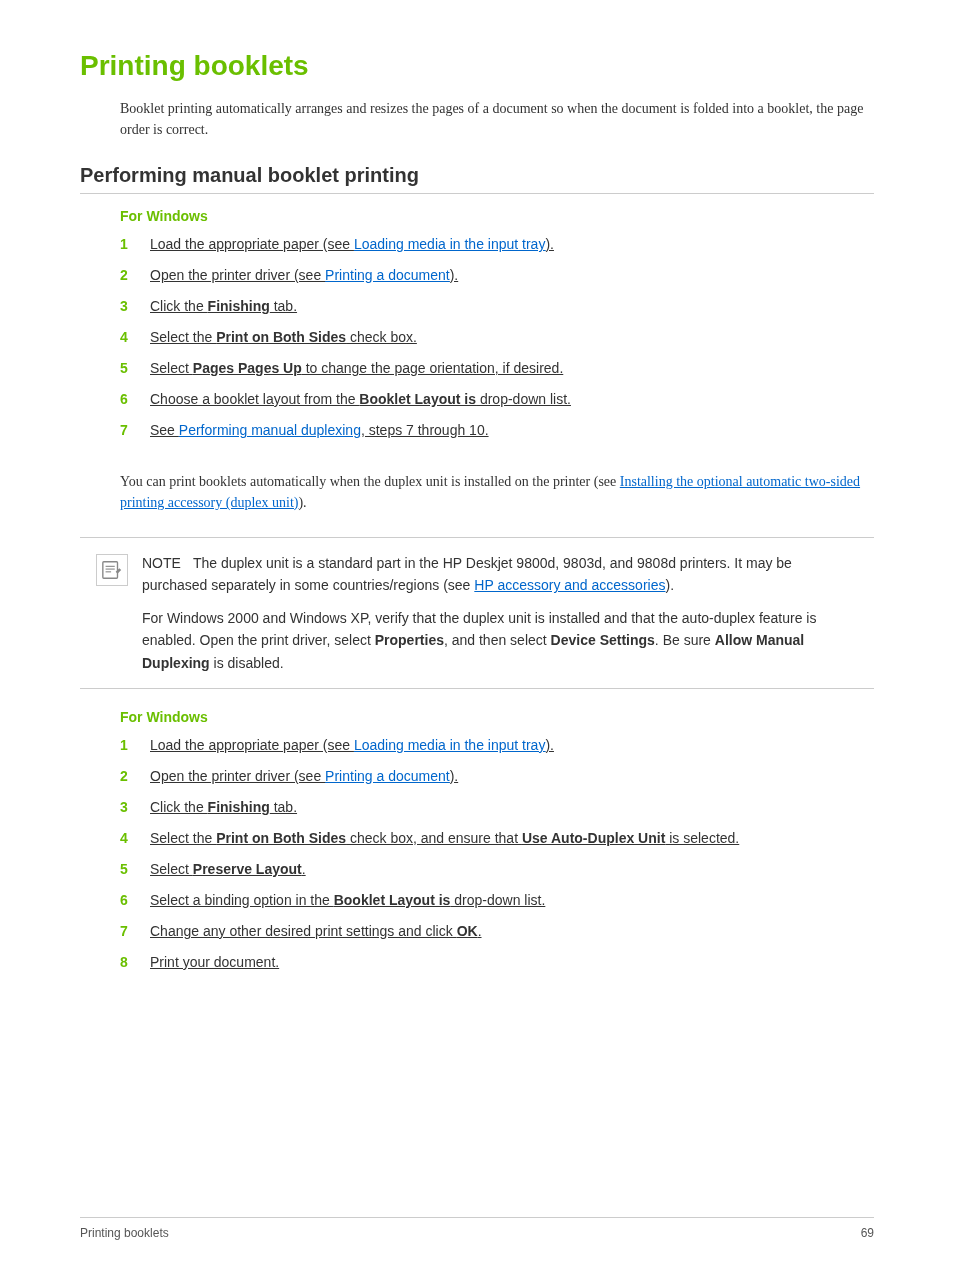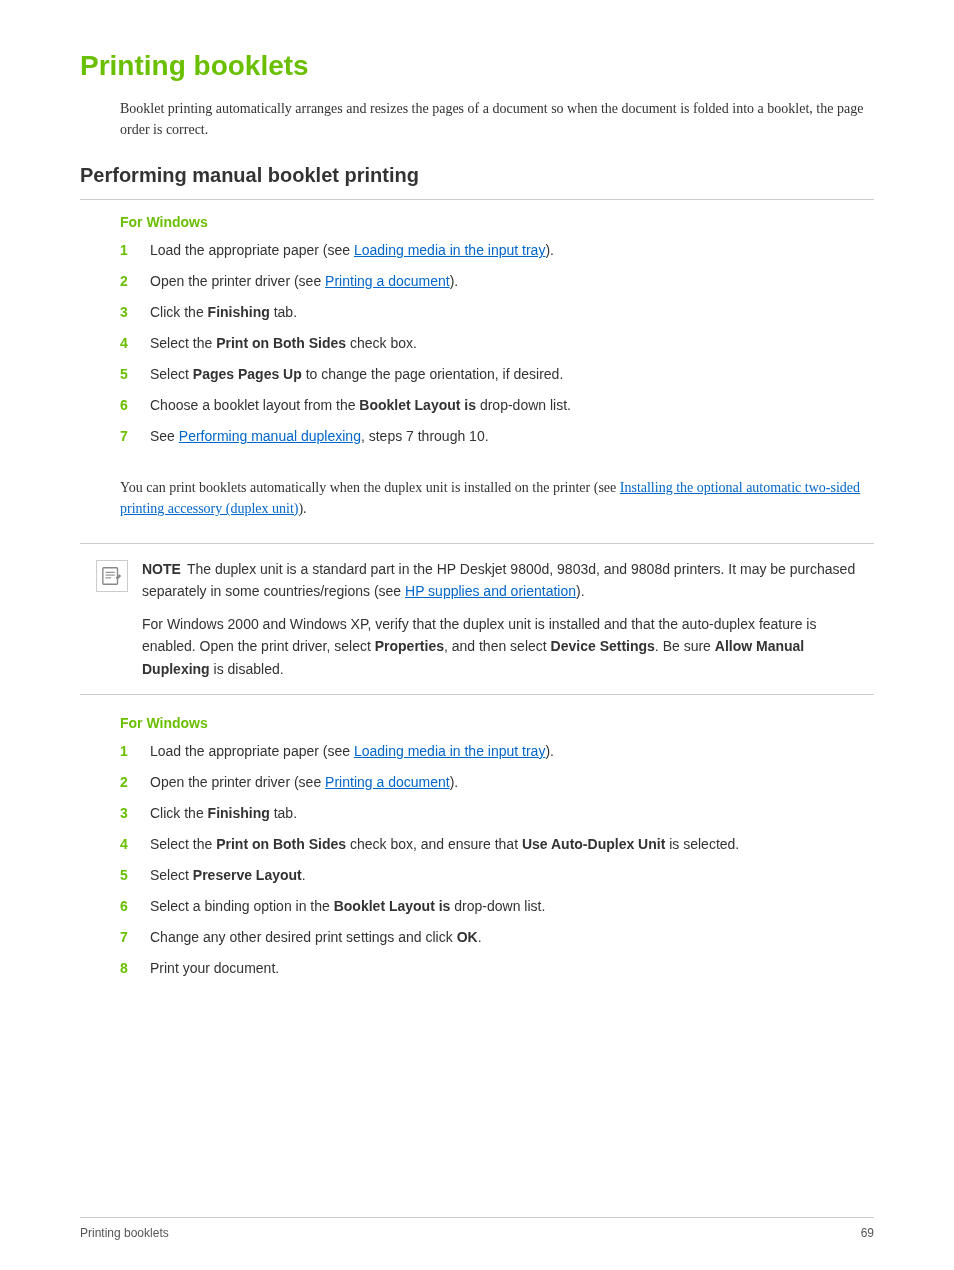--- a/index.html
+++ b/index.html
@@ -33,21 +33,21 @@
       color: #333;
       font-family: Liberation Serif, serif;
     }
 
     .section-heading {
       font-size: 20px;
       font-weight: bold;
       color: #333;
       margin-bottom: 14px;
       border-bottom: 1px solid #ccc;
-      padding-bottom: 12px;
+      padding-bottom: 6px;
     }
 
     .sub-heading {
       font-size: 14px;
       font-weight: bold;
       color: #6abf00;
       margin-bottom: 10px;
       margin-left: 40px;
     }
 
@@ -66,20 +66,21 @@
     .step-number {
       color: #6abf00;
       font-weight: bold;
       min-width: 30px;
       font-size: 14px;
     }
 
     .step-content {
       flex: 1;
       line-height: 1.5;
+      text-decoration: underline;
     }
 
     .step-content a {
       color: #0066cc;
       text-decoration: underline;
     }
 
     .step-content strong {
       font-weight: bold;
     }
@@ -113,22 +114,22 @@
       width: 22px;
       height: 22px;
     }
 
     .note-content {
       flex: 1;
       line-height: 1.6;
     }
 
     .note-label {
-      font-weight: bold;
-      margin-right: 6px;
+      font-weight: normal;
+      margin-right: 12px;
     }
 
     .note-content a {
       color: #0066cc;
       text-decoration: underline;
     }
 
     .note-content strong {
       font-weight: bold;
     }
@@ -206,21 +207,21 @@
     <div class="note-icon">
       <svg viewBox="0 0 24 24" fill="none" xmlns="http://www.w3.org/2000/svg">
         <rect x="2" y="3" width="16" height="18" rx="1" stroke="#888" stroke-width="1.5"></rect>
         <line x1="5" y1="8" x2="15" y2="8" stroke="#888" stroke-width="1.2"></line>
         <line x1="5" y1="11" x2="15" y2="11" stroke="#888" stroke-width="1.2"></line>
         <line x1="5" y1="14" x2="11" y2="14" stroke="#888" stroke-width="1.2"></line>
         <path d="M16 14 L20 10 L22 12 L18 16 Z" fill="#888"></path>
       </svg>
     </div>
     <div class="note-content">
-      <span><span class="note-label">NOTE</span>The duplex unit is a standard part in the HP Deskjet 9800d, 9803d, and 9808d printers. It may be purchased separately in some countries/regions (see <a href="#">HP supplies and orientation</a>).</span>
+      <span><span class="note-label">NOTE</span>The duplex unit is a standard part in the HP Deskjet 9800d, 9803d, and 9808d printers. It may be purchased separately in some countries/regions (see <a href="#">HP accessory and accessories</a>).</span>
       <p class="note-para">
         For Windows 2000 and Windows XP, verify that the duplex unit is installed and that the auto-duplex feature is enabled. Open the print driver, select <strong>Properties</strong>, and then select <strong>Device Settings</strong>. Be sure <strong>Allow Manual Duplexing</strong> is disabled.
       </p>
     </div>
   </div>
 
   <div class="sub-heading">For Windows</div>
   <ol class="steps-list">
     <li>
       <span class="step-number">1</span>

